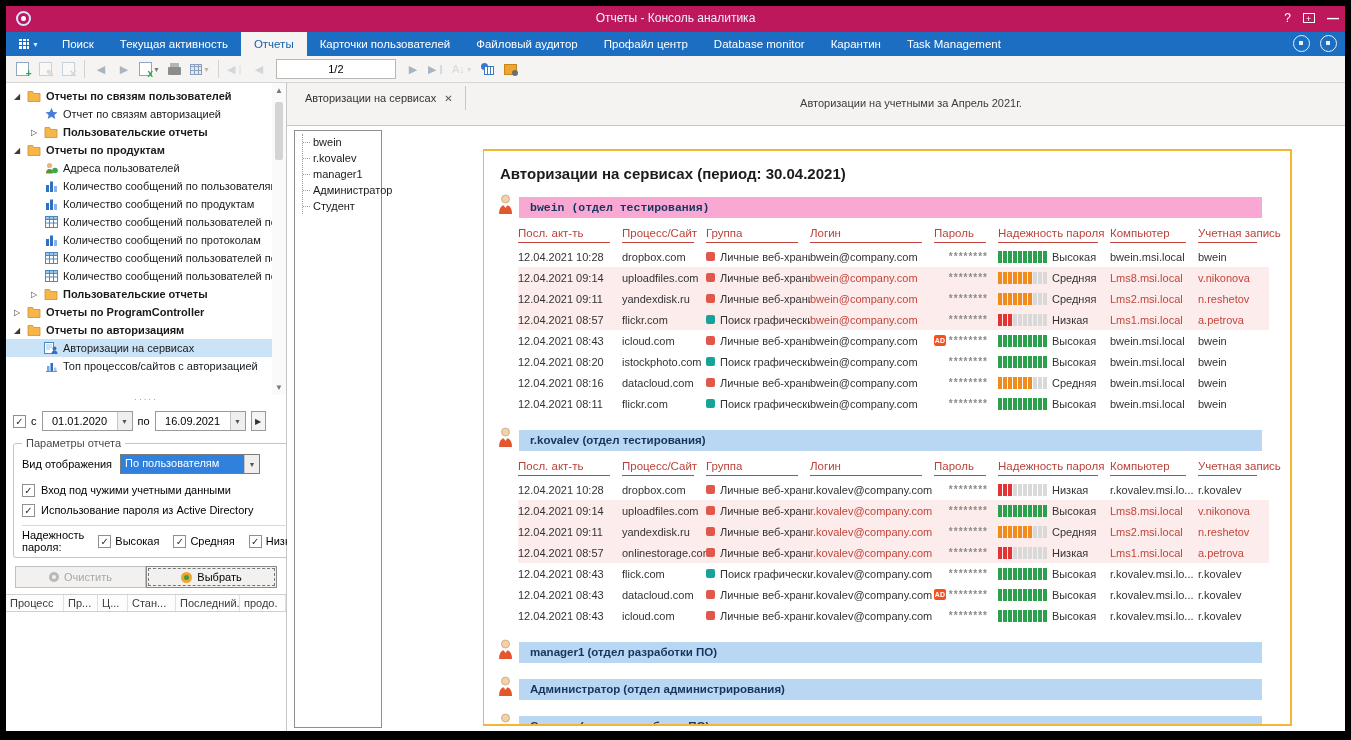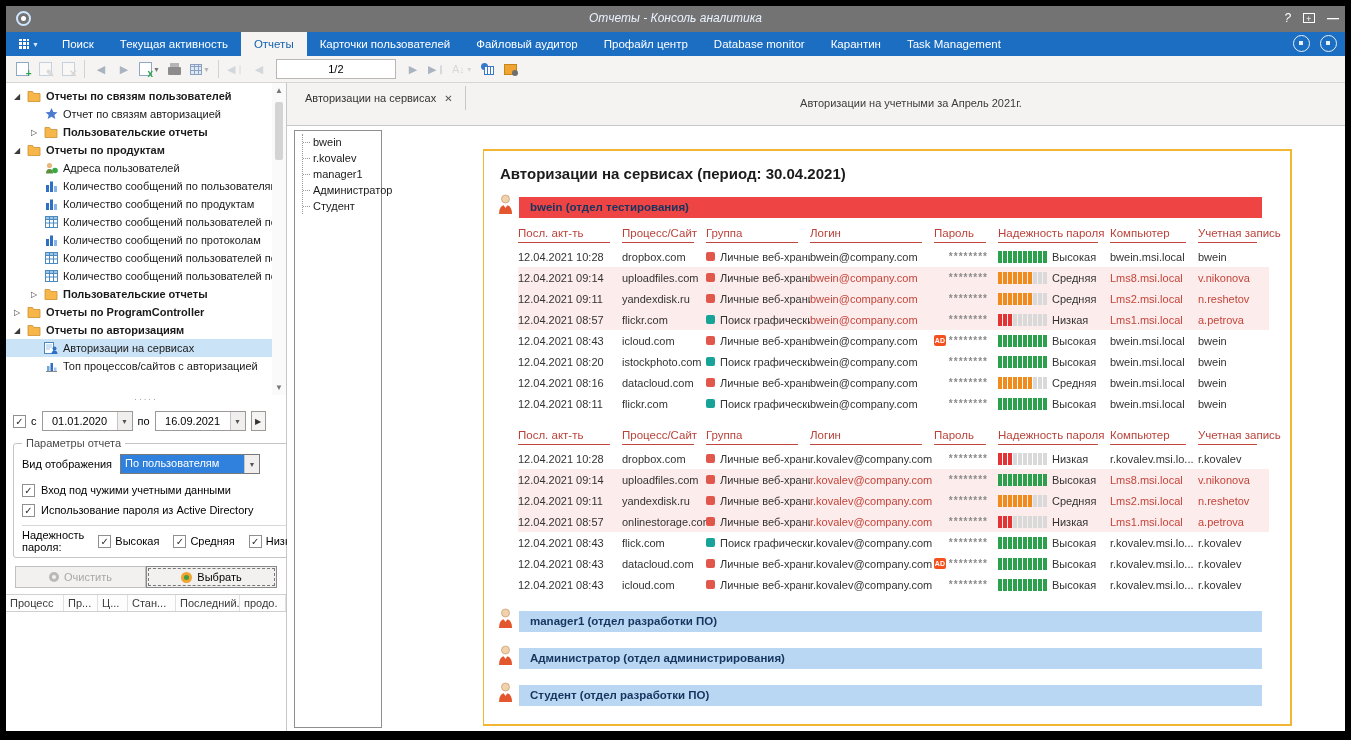--- a/index.html
+++ b/index.html
@@ -2,21 +2,21 @@
 <html><head>
 <meta charset="utf-8">
 <style>
   * { margin:0; padding:0; box-sizing:border-box; }
   html,body { width:1351px; height:740px; background:#000; overflow:hidden;
               font-family:"Liberation Sans", sans-serif; }
   .frame { position:absolute; inset:0; background:#000; padding:6px 6px 9px 6px; }
   .app { width:100%; height:100%; display:flex; flex-direction:column; background:#fff; }
 
   
-  .titlebar { height:26px; background:#737373; position:relative; color:#fff; flex:0 0 auto;font-style:italic; }
+  .titlebar { height:26px; background:#be185d; position:relative; color:#fff; flex:0 0 auto; }
   .logo { position:absolute; left:10px; top:5px; width:15px; height:15px; border:2px solid #cfe6ff;
           border-radius:50%; }
   .logo::after { content:""; position:absolute; left:3px; top:3px; width:5px; height:5px;
                  background:#fff; border-radius:50%; }
   .title-text { position:absolute; left:0; right:0; top:5px; text-align:center; font-size:12px; color:#eaf3ff; }
   .win-controls { position:absolute; right:6px; top:4px; display:flex; gap:12px; align-items:center; }
   .win-btn { color:#fff; font-size:12px; line-height:16px; cursor:default; }
   .win-btn.max { width:12px; height:10px; border:1px solid #fff; position:relative; }
   .win-btn.max::after { content:"+"; position:absolute; left:2px; top:-3px; font-size:9px; }
   .win-btn.min { font-weight:bold; }
@@ -560,21 +560,21 @@
           <div class="report-page">
             <div class="report-title">Авторизации на сервисах (период: 30.04.2021)</div>
             <div id="report-sections">
                   <div class="section">
                     <div class="section-header">
                       <span><svg width="17" height="20" viewBox="0 0 17 20">
                           <circle cx="8.5" cy="5" r="4" fill="#f2d2ac" stroke="#c49a6c" stroke-width="0.7"></circle>
                           <path d="M2 20q0-9 6.5-9t6.5 9z" fill="#e4572e"></path>
                           <path d="M6.5 11l2 3 2-3" fill="#fff"></path>
                         </svg></span>
-                      <div class="section-bar" style="background: #ef4444;">bwein (отдел тестирования)</div>
+                      <div class="section-bar" style="background: #f9a8d4; font-family: Liberation Mono, monospace;">bwein (отдел тестирования)</div>
                     </div>
                     <div class="rt">
                       <div class="rt-row rt-head">
                         <div class="hc" style="color: rgb(185, 66, 58);">Посл. акт-ть</div>
                         <div class="hc" style="color: rgb(185, 66, 58);">Процесс/Сайт</div>
                         <div class="hc" style="color: rgb(185, 66, 58);">Группа</div>
                         <div class="hc" style="color: rgb(185, 66, 58);">Логин</div>
                         <div class="hc" style="color: rgb(185, 66, 58);">Пароль</div>
                         <div class="hc" style="color: rgb(185, 66, 58);">Надежность пароля</div>
                         <div class="hc" style="color: rgb(185, 66, 58);">Компьютер</div>
@@ -809,20 +809,28 @@
                             <span class="bar" style="background: rgb(44, 160, 76);"></span>
                           </span>
                           <span>Высокая</span>
                         </div>
                         <div class="cell ">bwein.msi.local</div>
                         <div class="cell ">bwein</div>
                       </div>
                     </div>
                   </div>
                   <div class="section">
+                    <div class="section-header">
+                      <span><svg width="17" height="20" viewBox="0 0 17 20">
+                          <circle cx="8.5" cy="5" r="4" fill="#f2d2ac" stroke="#c49a6c" stroke-width="0.7"></circle>
+                          <path d="M2 20q0-9 6.5-9t6.5 9z" fill="#e4572e"></path>
+                          <path d="M6.5 11l2 3 2-3" fill="#fff"></path>
+                        </svg></span>
+                      <div class="section-bar" style="background: rgb(185, 215, 243);">r.kovalev (отдел тестирования)</div>
+                    </div>
                     <div class="rt">
                       <div class="rt-row rt-head">
                         <div class="hc" style="color: rgb(185, 66, 58);">Посл. акт-ть</div>
                         <div class="hc" style="color: rgb(185, 66, 58);">Процесс/Сайт</div>
                         <div class="hc" style="color: rgb(185, 66, 58);">Группа</div>
                         <div class="hc" style="color: rgb(185, 66, 58);">Логин</div>
                         <div class="hc" style="color: rgb(185, 66, 58);">Пароль</div>
                         <div class="hc" style="color: rgb(185, 66, 58);">Надежность пароля</div>
                         <div class="hc" style="color: rgb(185, 66, 58);">Компьютер</div>
                         <div class="hc" style="color: rgb(185, 66, 58);">Учетная запись</div>

